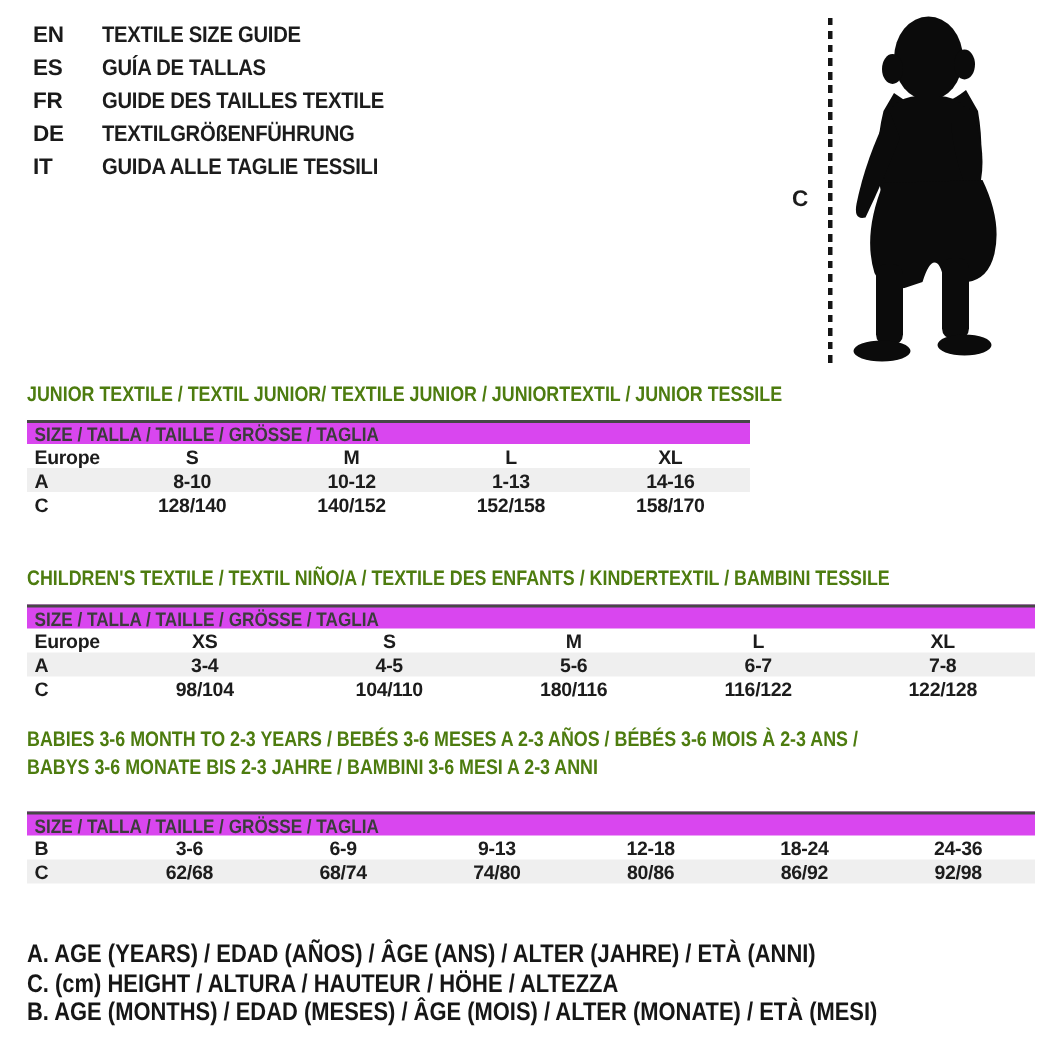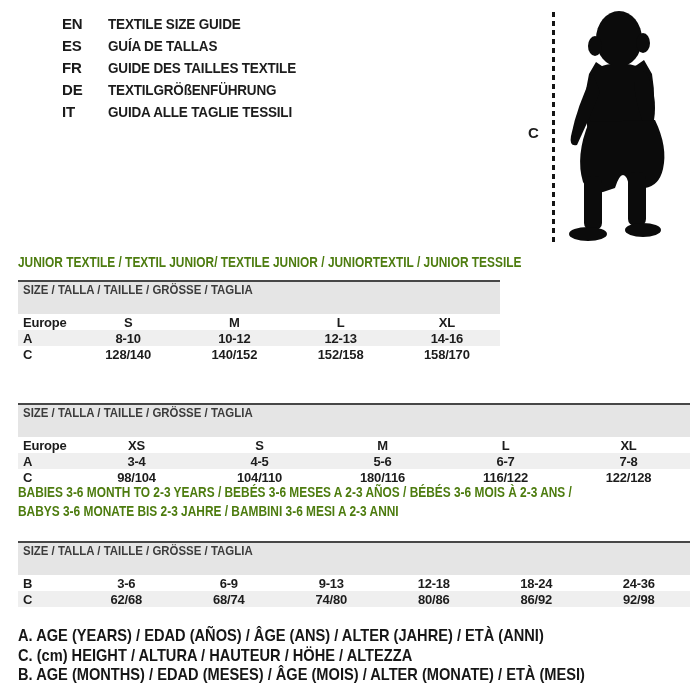--- a/index.html
+++ b/index.html
@@ -6,21 +6,21 @@
   html,body { background:#ffffff; }
   #page {
     position:relative; width:700px; height:700px; background:#ffffff;
     font-family:"Liberation Sans", sans-serif; color:#1c1c1c; overflow:hidden;
   }
   .cond { display:inline-block; transform:scaleX(0.86); transform-origin:0 50%; white-space:nowrap; }
 
   
   #lang-header { position:absolute; left:22px; top:12px; }
   .lang-row { display:flex; height:22px; align-items:center; font-size:15px; font-weight:bold; letter-spacing:-0.2px; }
-  .lang-row .code { width:46px; color:#1a1a1a;margin-left:40px; }
+  .lang-row .code { width:46px; color:#1a1a1a; }
   .lang-row .lbl .cond { transform:scaleX(0.9); }
 
   
   #measure-line {
     position:absolute; left:552px; top:12px; width:3px; height:233px;
     background:repeating-linear-gradient(to bottom, #141414 0 5px, transparent 5px 9px);
   }
   #measure-label { position:absolute; left:528px; top:124px; font-size:15px; font-weight:bold; }
   #silhouette { position:absolute; left:562px; top:8px; }
 
@@ -30,21 +30,21 @@
   #sec0-title { top:253px; }
   #sec1-title { top:376px; }
   #sec2-title { top:483px; }
 
   .tbl { position:absolute; left:18px; font-weight:bold; font-size:13px; }
   #sec0-tbl { top:280px; width:482px; }
   #sec1-tbl { top:403px; width:672px; }
   #sec2-tbl { top:541px; width:672px; }
 
   .band {
-    height:34px; line-height:15px; background:#e5e5e5; border-top:2px solid #474747;
+    height:16px; line-height:15px; background:#d946ef; border-top:2px solid #474747;
     color:#3c3c3c; padding-left:5px; font-size:13px;
   }
   .band .cond { transform:scaleX(0.88); }
   .row { display:grid; grid-template-columns:57px repeat(var(--n), 1fr); height:16px; align-items:center; }
   .row.shaded { background:#efefef; }
   .cell { overflow:visible; letter-spacing:-0.2px; }
   .lbl-cell { padding-left:5px; text-align:left; }
   .val-cell { text-align:center; }
 
   
@@ -107,32 +107,35 @@
         <div class="cell lbl-cell">Europe</div>
         <div class="cell val-cell">S</div>
         <div class="cell val-cell">M</div>
         <div class="cell val-cell">L</div>
         <div class="cell val-cell">XL</div>
       </div>
       <div class="row shaded">
         <div class="cell lbl-cell">A</div>
         <div class="cell val-cell">8-10</div>
         <div class="cell val-cell">10-12</div>
-        <div class="cell val-cell">12-13</div>
+        <div class="cell val-cell">1-13</div>
         <div class="cell val-cell">14-16</div>
       </div>
       <div class="row">
         <div class="cell lbl-cell">C</div>
         <div class="cell val-cell">128/140</div>
         <div class="cell val-cell">140/152</div>
         <div class="cell val-cell">152/158</div>
         <div class="cell val-cell">158/170</div>
       </div>
     </div>
 
+  <div class="sec-title" id="sec1-title">
+      <div><span class="cond">CHILDREN'S TEXTILE / TEXTIL NIÑO/A / TEXTILE DES ENFANTS / KINDERTEXTIL / BAMBINI TESSILE</span></div>
+    </div>
   <div class="tbl" id="sec1-tbl" style="--n: 5;">
       <div class="band"><span class="cond">SIZE / TALLA / TAILLE / GRÖSSE / TAGLIA</span></div>
       <div class="row">
         <div class="cell lbl-cell">Europe</div>
         <div class="cell val-cell">XS</div>
         <div class="cell val-cell">S</div>
         <div class="cell val-cell">M</div>
         <div class="cell val-cell">L</div>
         <div class="cell val-cell">XL</div>
       </div>

